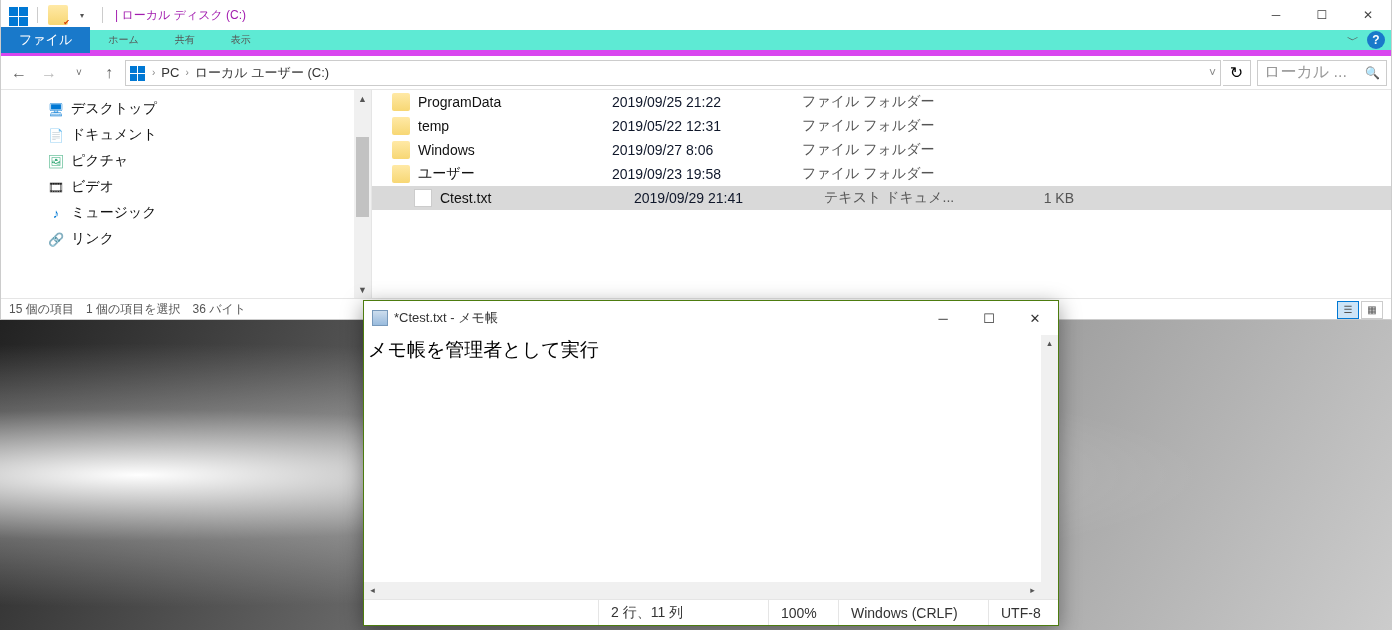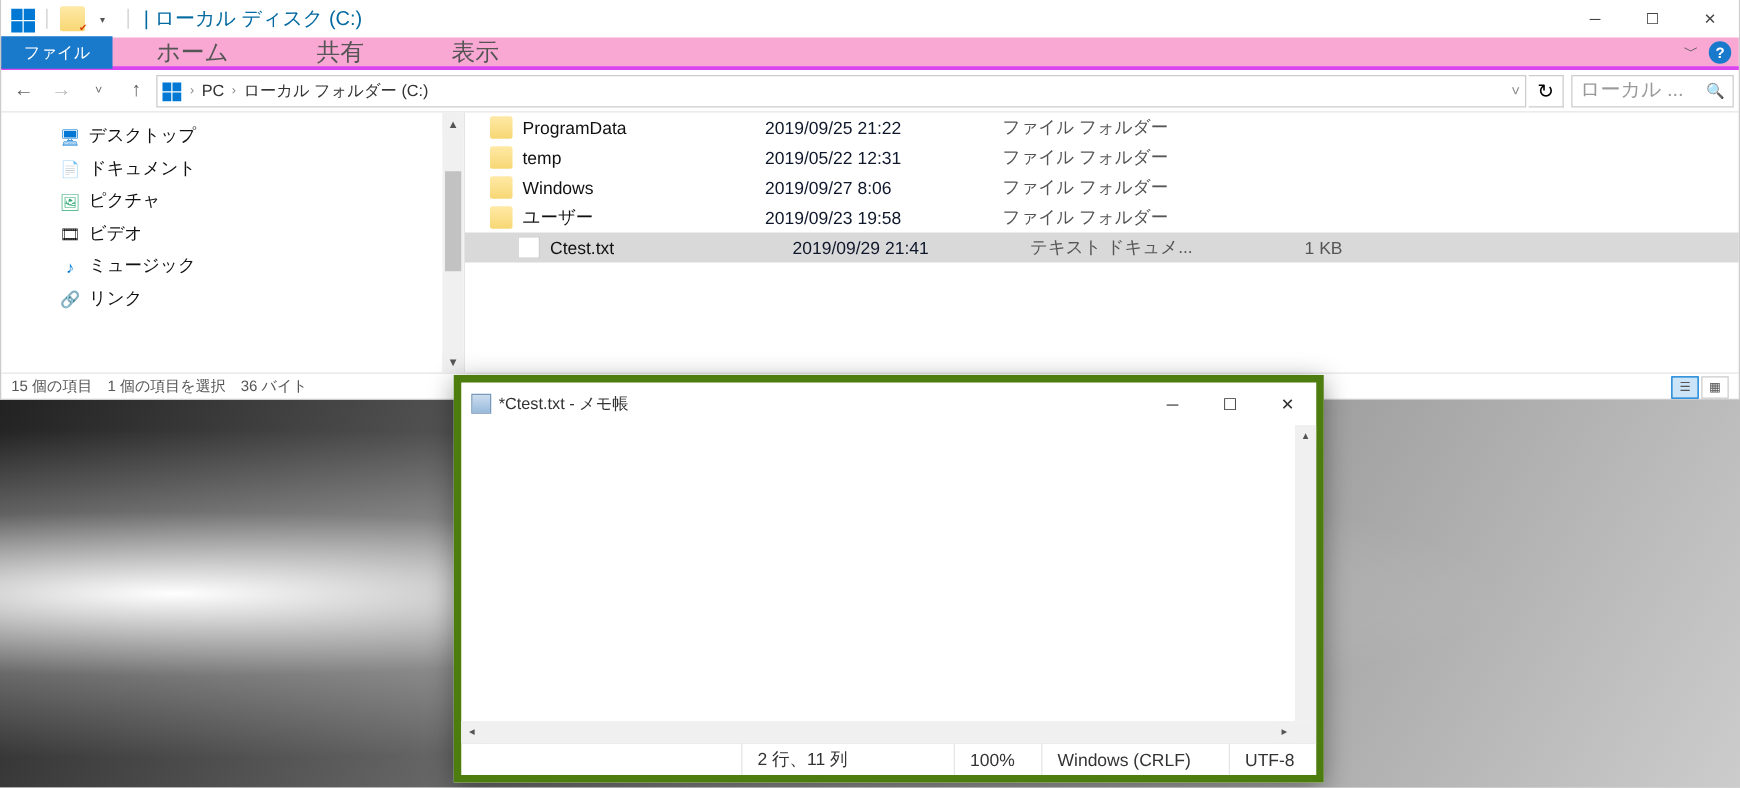--- a/index.html
+++ b/index.html
@@ -4,27 +4,27 @@
 <style>
 * { box-sizing: border-box; margin: 0; padding: 0; font-family: "Yu Gothic UI", "Meiryo", sans-serif; }
 body { width: 1392px; height: 630px; position: relative; overflow: hidden; background: #fff; }
 
 
 .explorer { position: absolute; top: 0; left: 0; width: 1392px; height: 320px; background: #fff; border: 1px solid #ccc; border-top: none; }
 .titlebar { height: 30px; display: flex; align-items: center; background: #fff; padding-left: 6px; }
 .titlebar .qat { display: flex; align-items: center; gap: 4px; }
 .titlebar .qat-icon { width: 20px; height: 20px; display: flex; align-items: center; justify-content: center; font-size: 12px; }
 .titlebar .sep { width: 1px; height: 16px; background: #ccc; margin: 0 6px; }
-.titlebar .title { font-size: 16px; color: #0369a1; margin-left: 6px; flex: 1; }
+.titlebar .title { font-size: 12px; color: #a21caf; margin-left: 6px; flex: 1; }
 .win-controls { display: flex; }
 .win-btn { width: 46px; height: 30px; display: flex; align-items: center; justify-content: center; font-size: 12px; color: #444; }
 
-.ribbon { height: 26px; display: flex; align-items: center; background: #f9a8d4; border-bottom: 3px solid #d946ef; justify-content: flex-end; }
+.ribbon { height: 26px; display: flex; align-items: center; background: #5eead4; border-bottom: 6px solid #d946ef; justify-content: flex-end; }
 .ribbon-file { background: #1979ca; color: #fff; padding: 4px 18px; font-size: 13px; height: 26px; display: flex; align-items: center; }
-.ribbon-tab { padding: 4px 35px; font-size: 19px; color: #555; font-family: Liberation Mono, monospace; }
+.ribbon-tab { padding: 4px 18px; font-size: 10px; color: #555; font-family: Liberation Mono, monospace; }
 .ribbon-right { margin-left: auto; display: flex; align-items: center; gap: 8px; padding-right: 6px; }
 .help-icon { width: 18px; height: 18px; border-radius: 50%; background: #1979ca; color: #fff; display: flex; align-items: center; justify-content: center; font-size: 12px; font-weight: bold; }
 
 .navbar { height: 34px; display: flex; align-items: center; border-bottom: 1px solid #e5e5e5; padding: 0 4px; gap: 2px; }
 .nav-btn { width: 28px; height: 28px; display: flex; align-items: center; justify-content: center; color: #666; font-size: 16px; }
 .addr { flex: 1; border: 1px solid #ccc; height: 26px; display: flex; align-items: center; padding: 0 4px; gap: 6px; font-size: 13px; color: #333; }
 .addr .crumb { display: flex; align-items: center; gap: 8px; }
 .addr .chev { color: #888; font-size: 10px; }
 .refresh { width: 28px; height: 26px; border: 1px solid #ccc; border-left: none; display: flex; align-items: center; justify-content: center; }
 .search { width: 130px; border: 1px solid #ccc; height: 26px; display: flex; align-items: center; padding: 0 6px; justify-content: space-between; margin-left: 4px; }
@@ -58,21 +58,21 @@
 
 .statusbar { height: 22px; border-top: 1px solid #e5e5e5; display: flex; align-items: center; padding: 0 8px; font-size: 12px; color: #555; gap: 12px; }
 .statusbar .view-btns { margin-left: auto; display: flex; gap: 2px; }
 .view-btn { width: 22px; height: 18px; border: 1px solid #ccc; display: flex; align-items: center; justify-content: center; font-size: 10px; }
 .view-btn.active { border-color: #0078d4; background: #cce4f7; }
 
 
 .wallpaper { position: absolute; top: 320px; left: 0; width: 1392px; height: 310px; background: radial-gradient(ellipse at 10% 50%, #fff 0%, #444 30%, #000 60%), linear-gradient(120deg, #222 0%, #888 50%, #ccc 100%); background-blend-mode: screen; z-index: -1; }
 
 
-.notepad { position: absolute; left: 363px; top: 300px; width: 696px; height: 326px; background: #fff; border: 6px solid #4d7c0f; box-shadow: 0 5px 20px rgba(0,0,0,0.4); display: flex; flex-direction: column; }
+.notepad { position: absolute; left: 363px; top: 300px; width: 696px; height: 326px; background: #fff; border: 1px solid #4d7c0f; box-shadow: 0 5px 20px rgba(0,0,0,0.4); display: flex; flex-direction: column; }
 .np-title { height: 34px; display: flex; align-items: center; padding-left: 8px; }
 .np-title-icon { width: 16px; height: 16px; margin-right: 6px; background: linear-gradient(#cde, #9bd); border: 1px solid #79b; }
 .np-title-text { font-size: 13px; color: #333; flex: 1; }
 .np-controls { display: flex; }
 .np-btn { width: 46px; height: 32px; display: flex; align-items: center; justify-content: center; font-size: 13px; color: #333; }
 .np-menu { height: 28px; display: flex; align-items: center; padding: 0 4px; gap: 0; font-size: 15px; }
 .np-menu-item { padding: 2px 10px; }
 .np-editor { flex: 1; position: relative; padding: 2px 4px; font-size: 19px; line-height: 1.4; overflow: hidden; }
 .np-scroll-v { position: absolute; right: 0; top: 0; width: 17px; height: calc(100% - 17px); background: #f0f0f0; }
 .np-scroll-h { position: absolute; bottom: 0; left: 0; right: 17px; height: 17px; background: #f0f0f0; display: flex; }
@@ -130,21 +130,21 @@
     <div class="addr">
       <span style="width:16px;height:14px;position:relative;">
         <span style="position:absolute;width:7px;height:7px;background:#0078d4;top:0;left:0;"></span>
         <span style="position:absolute;width:7px;height:7px;background:#0078d4;top:0;left:8px;"></span>
         <span style="position:absolute;width:7px;height:7px;background:#0078d4;top:8px;left:0;"></span>
         <span style="position:absolute;width:7px;height:7px;background:#0078d4;top:8px;left:8px;"></span>
       </span>
       <span class="chev">›</span>
       <span class="crumb">PC</span>
       <span class="chev">›</span>
-      <span class="crumb">ローカル フォルダー (C:)</span>
+      <span class="crumb">ローカル ユーザー (C:)</span>
       <span style="flex:1"></span>
       <span class="chev" style="font-size:12px;">˅</span>
     </div>
     <div class="refresh">↻</div>
     <div class="search">
       <span class="search-text">ローカル ...</span>
       <span style="font-size:12px;color:#666;">🔍</span>
     </div>
   </div>
 
@@ -239,20 +239,21 @@
   <div class="np-title">
     <span class="np-title-icon"></span>
     <span class="np-title-text">*Ctest.txt - メモ帳</span>
     <div class="np-controls">
       <div class="np-btn">─</div>
       <div class="np-btn">☐</div>
       <div class="np-btn">✕</div>
     </div>
   </div>
   <div class="np-editor">
+    <div>メモ帳を管理者として実行</div>
     <div class="np-scroll-v">
       <div class="scroll-btn">▴</div>
     </div>
     <div class="np-scroll-h">
       <div class="scroll-btn" style="width:17px;">◂</div>
       <div style="flex:1"></div>
       <div class="scroll-btn" style="width:17px;">▸</div>
     </div>
     <div class="np-corner"></div>
   </div>

